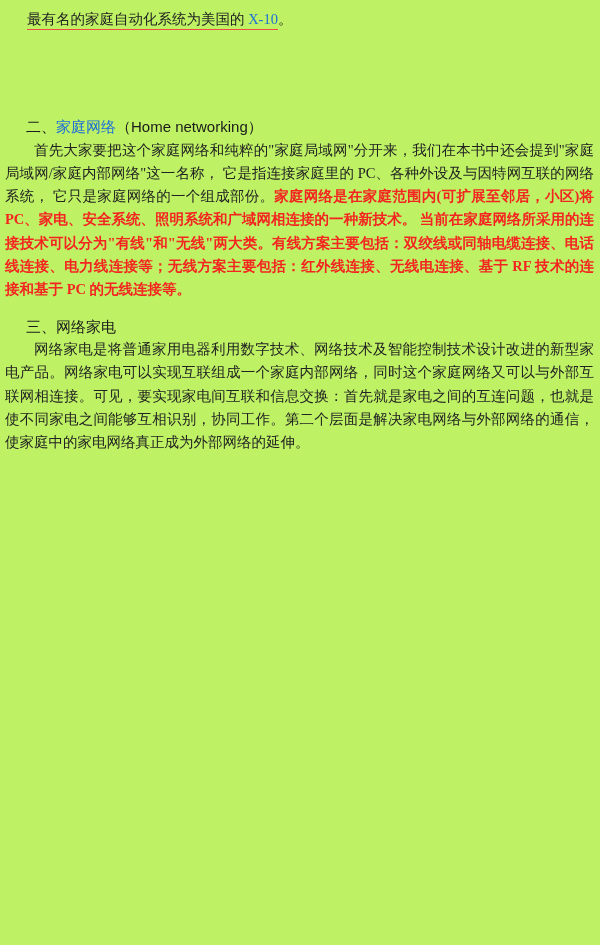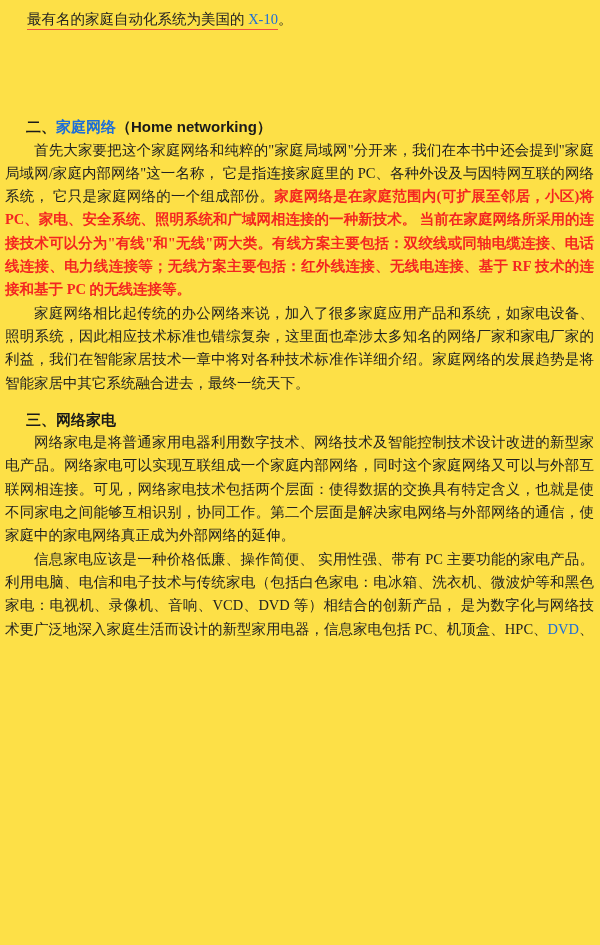--- a/index.html
+++ b/index.html
@@ -2,29 +2,29 @@
 <html><head>
 <meta charset="utf-8">
 <style>
   * { box-sizing: border-box; }
   html, body { margin: 0; padding: 0; background: #ffffff; }
   body {
     width: 600px; height: 945px; overflow: hidden;
     font-family: "Liberation Serif", "DejaVu Serif", serif;
     font-size: 14.5px; line-height: 23.3px; color: #222222;
   }
-  .page { width: 600px; height: 945px; padding: 8px 6px 0 5px; background: #fde047; }
+  .page { width: 600px; height: 945px; padding: 8px 6px 0 5px; background: #bef264; }
 
   p.body-text { margin: 0; text-align: justify; text-indent: 2em; }
   p.intro { text-indent: 22px; text-align: left; }
 
   .heading {
     margin: 0; padding-left: 21px;
     font-family: "Liberation Sans", "DejaVu Sans", sans-serif;
-    font-size: 15px; font-weight: bold; color: #1a1a1a; line-height: 23.3px;
+    font-size: 15px; font-weight: normal; color: #1a1a1a; line-height: 23.3px;
     text-align: left;
   }
 
   .u-red { border-bottom: 1.5px solid #ef4a46; padding-bottom: 2px; }
   .link { color: #1d6ed8; text-decoration: none; cursor: pointer; }
   .blue { color: #1d6ed8; }
   .red  { color: #f42521; font-weight: bold; margin-top: 16px; }
   .bnum { font-weight: bold; font-family: "Liberation Sans", "DejaVu Sans", sans-serif; }
 
   .h-sec2 { margin-top: 84px; }
@@ -40,23 +40,21 @@
 <body>
 
 <div class="page">
 
   <p class="body-text intro"><span class="u-red"><span>最有名的家庭自动化系统为美国的 </span><a class="link">X-10</a></span><span>。</span></p>
 
   <h2 class="heading h-sec2"><span>二、</span><span class="blue">家庭网络</span><span>（Home networking）</span></h2>
 
   <p class="body-text p-21"><span>首先大家要把这个家庭网络和纯粹的"家庭局域网"分开来，我们在本书中还会提到"家庭局域网/家庭内部网络"这一名称， 它是指连接家庭里的 PC、各种外设及与因特网互联的网络系统， 它只是家庭网络的一个组成部份。</span><span class="red">家庭网络是在家庭范围内(可扩展至邻居，小区)将 PC、家电、安全系统、照明系统和广域网相连接的一种新技术。 当前在家庭网络所采用的连接技术可以分为"有线"和"无线"两大类。有线方案主要包括：双绞线或同轴电缆连接、电话线连接、电力线连接等；无线方案主要包括：红外线连接、无线电连接、基于 RF 技术的连接和基于 PC 的无线连接等。</span></p>
 
-  <p class="body-text p-22">家庭网络相比起传统的办公网络来说，加入了很多家庭应用产品和系统，如家电设备、照明系统，因此相应技术标准也错综复杂，这里面也牵涉太多知名的网络厂家和家电厂家的利益，我们在智能家居技术一章中将对各种技术标准作详细介绍。家庭网络的发展趋势是将智能家居中其它系统融合进去，最终一统天下。</p>
 
   <h2 class="heading h-sec3">三、网络家电</h2>
 
-  <p class="body-text p-31">网络家电是将普通家用电器利用数字技术、网络技术及智能控制技术设计改进的新型家电产品。网络家电可以实现互联组成一个家庭内部网络，同时这个家庭网络又可以与外部互联网相连接。可见，网络家电技术包括两个层面：使得数据的交换具有特定含义，也就是使不同家电之间能够互相识别，协同工作。第二个层面是解决家电网络与外部网络的通信，使家庭中的家电网络真正成为外部网络的延伸。</p>
+  <p class="body-text p-31">网络家电是将普通家用电器利用数字技术、网络技术及智能控制技术设计改进的新型家电产品。网络家电可以实现互联组成一个家庭内部网络，同时这个家庭网络又可以与外部互联网相连接。可见，要实现家电间互联和信息交换：首先就是家电之间的互连问题，也就是使不同家电之间能够互相识别，协同工作。第二个层面是解决家电网络与外部网络的通信，使家庭中的家电网络真正成为外部网络的延伸。</p>
 
 
 
-  <p class="body-text p-41"><span>信息家电应该是一种价格低廉、操作简便、 实用性强、带有 PC 主要功能的家电产品。利用电脑、电信和电子技术与传统家电（包括白色家电：电冰箱、洗衣机、微波炉等和黑色家电：电视机、录像机、音响、VCD、DVD 等）相结合的创新产品， 是为数字化与网络技术更广泛地深入家庭生活而设计的新型家用电器，信息家电包括 PC、机顶盒、HPC、</span><a class="link">DVD</a><span>、</span></p>
 
 </div>
 
 </body></html>

